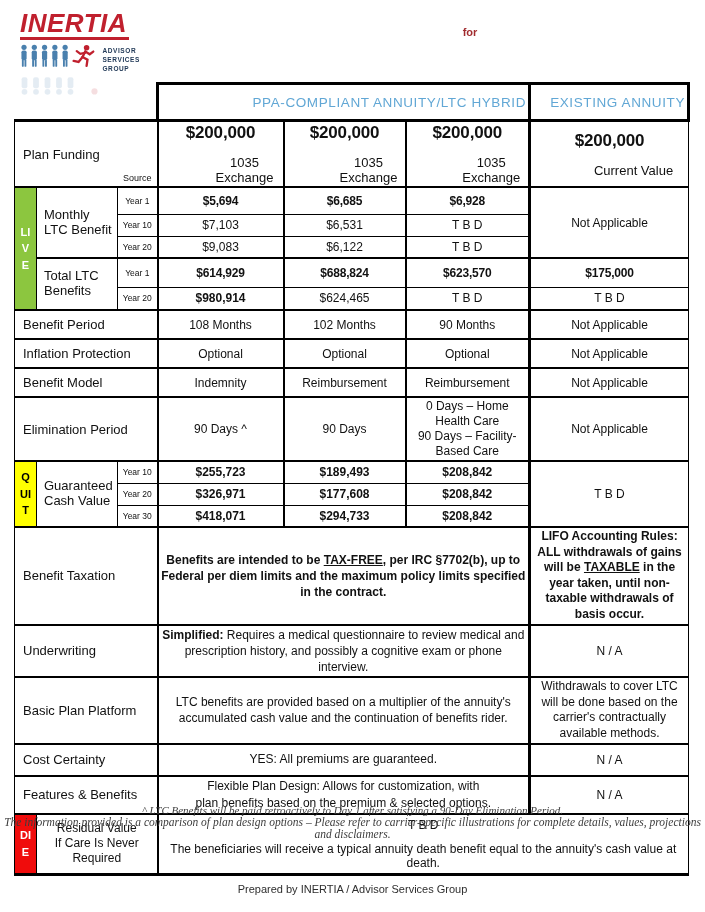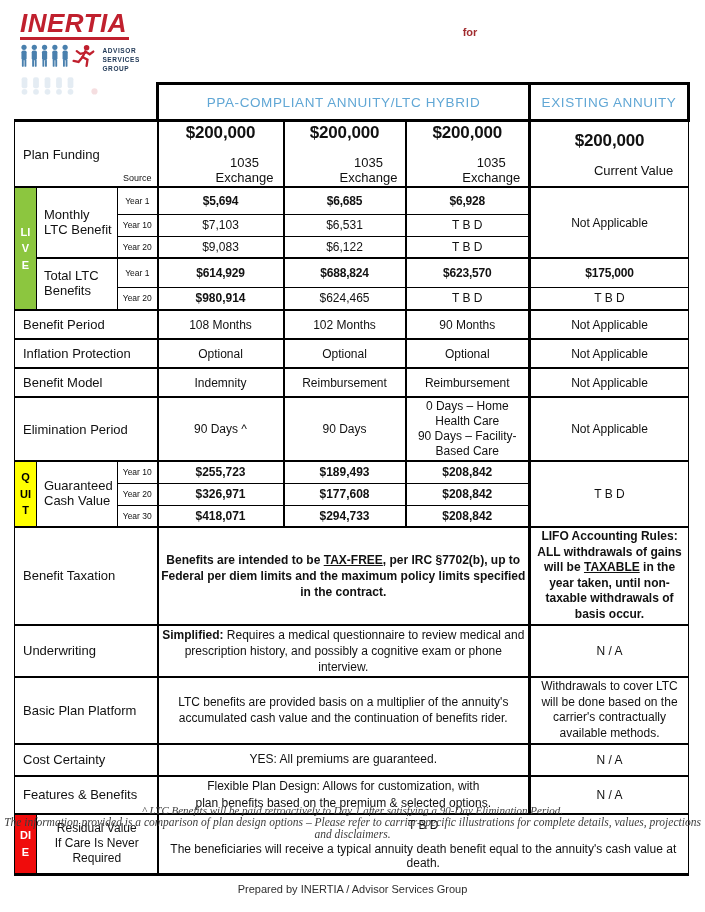--- a/index.html
+++ b/index.html
@@ -17,21 +17,21 @@
   .title-block { position:absolute; top:14px; left:235px; width:470px; text-align:center; color:#a12c2f; }
   .title-1 { font-size:15.5px; font-weight:600; }
   .title-2 { font-size:11px; font-weight:600; margin-top:12px; }
   .title-3 { font-size:19px; font-weight:600; font-variant:small-caps; letter-spacing:.5px; margin-top:1px; }
 
   
   table.cmp { position:absolute; top:82px; left:14px; border-collapse:collapse; table-layout:fixed; width:674px; }
   .cmp td { border:1px solid #000; text-align:center; vertical-align:middle; font-size:12px; padding:1px 2px; overflow:hidden; }
   .cmp td.no-border { border:none; }
   .cmp tr.hrow td.boxed { border:3px solid #000; }
-  .cmp td.hd-txt { color:#61a7d5; font-size:13.5px; letter-spacing:.6px; }
+  .cmp td.hd-txt { color:#61a7d5; font-size:13.5px; letter-spacing:.6px;text-align:right; }
   .cmp tr.t3 td { border-top-width:3px; }
   .cmp tr.t2 td { border-top-width:2px; }
   .cmp td.l2 { border-left-width:2px; }
   .cmp td.l3 { border-left-width:3px; }
   .cmp td.b3 { border-bottom-width:3px; }
   .cmp td.lab { text-align:left; padding-left:8px; font-size:13px; }
   .cmp td.glab { text-align:left; padding-left:7px; font-size:13px; line-height:1.15; }
   .cmp td.yr { font-size:8.5px; }
   .big   { font-size:17px; font-weight:700; letter-spacing:-.2px; }
   .medb  { font-size:15px; font-weight:700; }
@@ -302,21 +302,21 @@
     <tr class="t2" style="height:51px">
       <td class="lab" colspan="3">Underwriting</td>
       <td class="l2 txt" colspan="3">
         <span class="txt-b">Simplified:</span><span> Requires a medical questionnaire to review medical and prescription history, and possibly a cognitive exam or phone interview.</span>
       </td>
       <td class="l3">N / A</td>
     </tr>
 
     <tr class="t2" style="height:54px">
       <td class="lab" colspan="3">Basic Plan Platform</td>
-      <td class="l2 txt" colspan="3">LTC benefits are provided basis on a multiplier of the annuity's accumulated cash value and the continuation of benefits rider.</td>
+      <td class="l2 txt" colspan="3">LTC benefits are provided based on a multiplier of the annuity's accumulated cash value and the continuation of benefits rider.</td>
       <td class="l3 sidecell">Withdrawals to cover LTC will be done based on the carrier's contractually available methods.</td>
     </tr>
 
     <tr class="t2" style="height:32px">
       <td class="lab" colspan="3">Cost Certainty</td>
       <td class="l2 txt" colspan="3">YES:  All premiums are guaranteed.</td>
       <td class="l3">N / A</td>
     </tr>
 
     <tr class="t2" style="height:38px">

